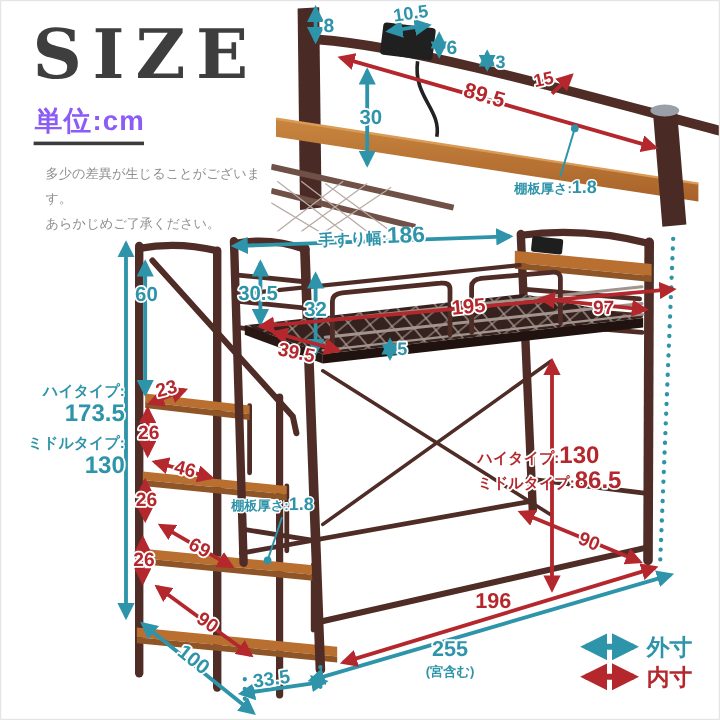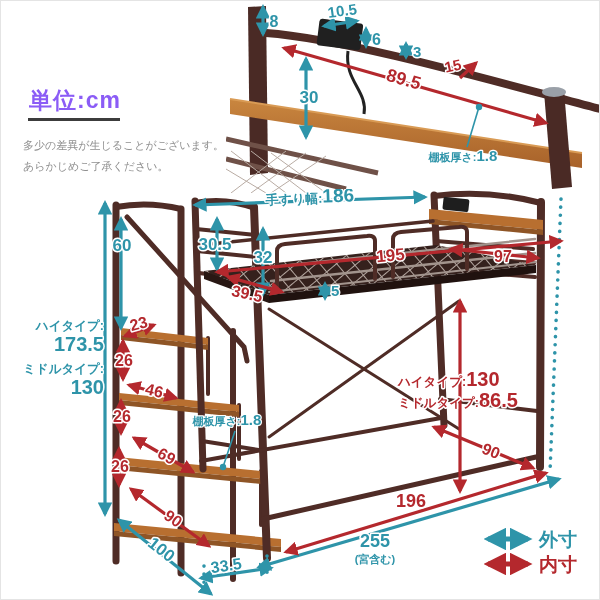--- a/index.html
+++ b/index.html
@@ -4,41 +4,42 @@
 <style>
   html,body{margin:0;padding:0;background:#fff;}
   .canvas{position:relative;width:600px;height:600px;background:#ffffff;overflow:hidden;
           border:1px solid #e4e4e4;box-sizing:border-box;
           font-family:"Liberation Sans",sans-serif;}
   .size-title{position:absolute;left:26px;top:16px;font-family:"DejaVu Serif",serif;
               font-size:57px;font-weight:700;letter-spacing:9px;color:#3e3e3e;line-height:1;}
   .unit{position:absolute;left:28px;top:84px;font-size:23px;font-weight:bold;color:#8b5cf6;letter-spacing:1px;}
   .unit-underline{position:absolute;left:27px;top:117px;width:92px;height:3px;background:#3c3c3c;}
   .note{position:absolute;left:22px;top:134px;width:215px;font-size:11px;color:#8f8f8f;line-height:1.9;}
-  .note .ln2,.note .ln3{}
+  .note .ln2,.note .ln3{margin-left:15px;}
   svg{position:absolute;}
   #topsvg{left:225px;top:0;}
   #mainsvg{left:10px;top:188px;}
   .num{font-weight:bold;paint-order:stroke;stroke:#ffffff;stroke-width:3px;stroke-linejoin:round;
        font-family:"Liberation Sans",sans-serif;}
   .num.sm{stroke-width:2.4;}
   .t{fill:#2e94a9;} .r{fill:#b4282d;}
   .at{stroke:#2e94a9;stroke-width:3.2;fill:none;}
   .ar{stroke:#b4282d;stroke-width:3.2;fill:none;}
   .lg{stroke-width:5;}
   .thin{stroke-width:1.6;}
   .dot{stroke:#2e94a9;stroke-width:3.6;stroke-dasharray:0.1 8;stroke-linecap:round;fill:none;}
   .frame{stroke:#4f2c26;fill:none;stroke-linecap:round;}
   .chrome{stroke:#a2948d;fill:none;stroke-linecap:round;}
 </style>
 </head>
 <body>
 
 <div class="canvas">
 
+  <div class="size-title">SIZE</div>
   <div class="unit">単位:cm</div>
   <div class="unit-underline"></div>
   <div class="note">
     <div class="ln2">多少の差異が生じることがございます。</div>
     <div class="ln3">あらかじめご了承ください。</div>
   </div>
 
   <svg id="topsvg" width="375" height="192" viewBox="0 0 375 192">
     <defs>
       <marker id="at1" viewBox="0 0 10 10" refX="8" refY="5" markerWidth="4.5" markerHeight="4.5" orient="auto-start-reverse">

